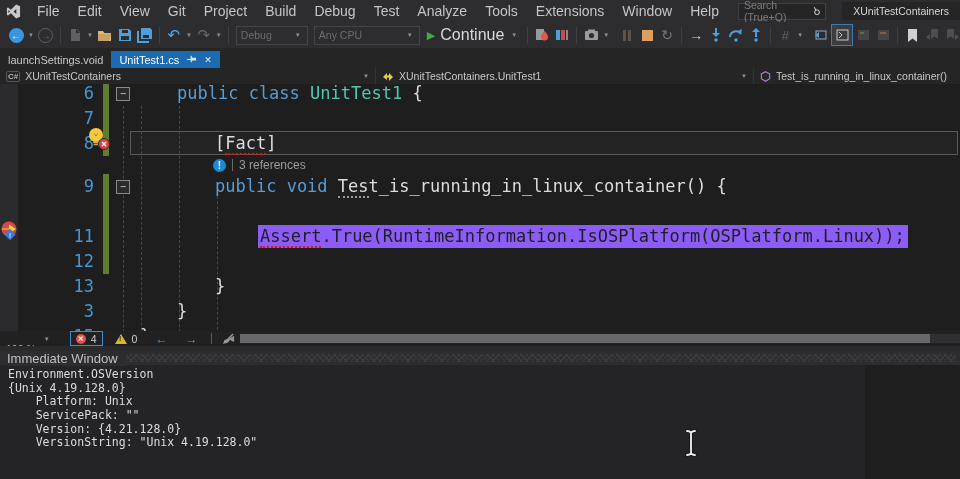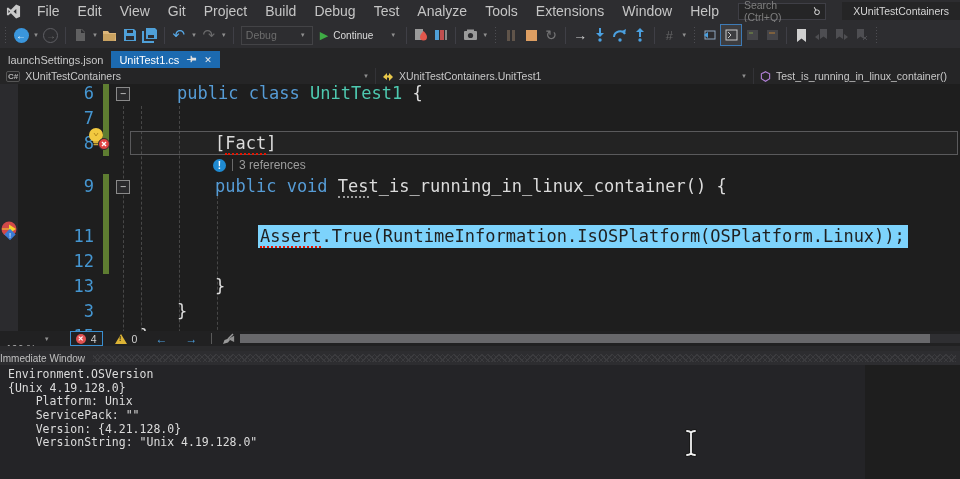--- a/index.html
+++ b/index.html
@@ -20,21 +20,21 @@
   .tsep{width:1px;height:17px;background:#3f3f46;margin:0 4px;flex:none;}
   .tbi{width:20px;height:20px;display:flex;align-items:center;justify-content:center;flex:none;font-size:13px;}
   .chev{font-size:6px;color:#8f8f8f;padding:0 2px;flex:none;}
   .circlebtn{width:15px;height:15px;border-radius:50%;display:flex;align-items:center;justify-content:center;font-size:10px;font-weight:bold;}
   .back{background:#3a96dd;color:#fff;}
   .fwd{border:1px solid #5f5f64;color:#6e6e6e;width:13px;height:13px;}
   .ddl{height:17px;border:1px solid #434346;background:#2d2d30;display:flex;align-items:center;
        justify-content:space-between;font-size:10.5px;color:#6d6d6d;padding:0 4px;margin:0 3px;flex:none;}
   .playbtn{display:flex;align-items:center;margin:0 4px;flex:none;}
   .playbtn .tri{color:#3fab45;font-size:11px;margin-right:5px;}
-  .playbtn .lbl{font-size:10px;color:#dadada;margin-right:15px;}
+  .playbtn .lbl{font-size:16px;color:#dadada;margin-right:5px;}
   .dis{opacity:.55;}
   
   #tabrow{position:absolute;left:0;top:48px;width:960px;height:20px;background:#252526;display:flex;align-items:flex-end;}
   .tab{height:17px;display:flex;align-items:center;padding:0 8px;font-size:11px;color:#c8c8c8;}
   .tab.active{background:#1c6ab0;color:#fff;}
   .tab .pin{width:11px;height:11px;margin-left:7px;}
   .tclose{font-size:9px;color:#eaeaea;margin-left:7px;}
   
   #crumbs{position:absolute;left:0;top:68px;width:960px;height:16px;background:#252526;display:flex;font-size:10.5px;color:#c8c8c8;}
   .crumb{display:flex;align-items:center;border-right:1px solid #333337;padding:0 6px;box-sizing:border-box;}
@@ -50,21 +50,21 @@
   .crow.clens{height:18px;}
   .lnum{position:absolute;left:0;top:0;width:94px;text-align:right;color:#4596d1;
         font-family:"DejaVu Sans Mono",monospace;font-size:17px;line-height:25px;}
   .chg{position:absolute;left:103px;top:0;bottom:0;width:6px;background:#5e7d31;}
   .foldbox{position:absolute;left:116px;top:6px;width:12px;height:12px;border:1px solid #8a8a8a;background:#2a2a2c;
            color:#cccccc;font-size:10px;line-height:11px;text-align:center;font-family:"DejaVu Sans Mono",monospace;}
   .codetxt{position:absolute;top:0;white-space:pre;font-family:"DejaVu Sans Mono",monospace;font-size:17px;line-height:25px;}
   .kw{color:#569cd6;} .type{color:#4ec9b0;} .pl{color:#dcdcdc;} .hl{color:#1f1f1f;}
   .sq{border-bottom:2px dotted #e51400;}
   .dots{border-bottom:2px dotted #9a9a9a;}
-  .stmthl{background:#7dd3fc;padding:1px 3px 2px 2px;}
+  .stmthl{background:#8b5cf6;padding:1px 3px 2px 2px;}
   .crow.current::before{content:"";position:absolute;left:130px;right:2px;top:0;height:24px;
         border:1px solid #5a5a5c;background:rgba(120,120,120,.06);box-sizing:border-box;}
   .clens-in{position:absolute;left:213px;top:0;display:flex;align-items:center;height:18px;}
   .cl-icon{width:13px;height:13px;border-radius:50%;background:#1f8ad2;color:#fff;font-size:10px;font-weight:bold;
            text-align:center;line-height:13px;}
   .cl-sep{width:1px;height:12px;background:#6a6a6a;margin:0 6px;}
   .cl-txt{font-size:12px;color:#9d9d9d;}
   #lightbulb{position:absolute;left:86px;top:42px;}
   #marginicon{position:absolute;left:0;top:137px;}
   
@@ -80,41 +80,41 @@
             border-bottom:10px solid #dcb335;margin-right:5px;}
   .warnicon::after{content:"!";position:absolute;left:-1.5px;top:1px;font-size:7px;font-weight:bold;color:#1e1e1e;}
   .navarr{color:#4ba0e0;font-size:12px;font-weight:bold;margin-left:18px;}
   #stripsep{width:1px;height:11px;background:#5a5a5a;margin:0 10px 0 14px;}
   #hscroll{position:absolute;left:240px;top:3px;width:720px;height:9px;background:#2f2f32;}
   #hthumb{position:absolute;left:0;top:0;width:690px;height:9px;background:#68686b;}
   #scrlarr{position:absolute;left:228px;top:3px;color:#8f8f8f;font-size:8px;line-height:9px;}
   
   #splitter{position:absolute;left:0;top:346px;width:960px;height:5px;background:#2a2a2c;}
   #immhead{position:absolute;left:0;top:351px;width:960px;height:14px;background:#2d2d30;display:flex;align-items:center;}
-  #immhead .t{font-size:10px;color:#c0c0c0;white-space:nowrap;z-index:2;background:#2d2d30;padding-right:8px;}
+  #immhead .t{font-size:13px;color:#c0c0c0;margin-left:7px;white-space:nowrap;z-index:2;background:#2d2d30;padding-right:8px;}
   #immhead .hatch{flex:1;height:8px;margin-right:4px;background:
       repeating-linear-gradient(45deg,#3b3b3e 0 1px,transparent 1px 4px),
       repeating-linear-gradient(-45deg,#3b3b3e 0 1px,transparent 1px 4px);}
   #immediate{position:absolute;left:0;top:365px;width:865px;height:114px;background:#242427;}
   .iline{font-family:"DejaVu Sans Mono",monospace;font-size:11.5px;line-height:11.5px;color:#dcdcdc;white-space:pre;margin:0 0 0 8px;padding-top:2.2px;}
   .iline:first-child{padding-top:4px;}
   #ibeam{position:absolute;left:682px;top:428px;z-index:9;}
 </style>
 </head>
 <body>
 
 <div id="app">
 
   <div id="titlebar">
     <svg id="vslogo" viewBox="0 0 16 16">
       <path fill="#c9c9c9" d="M10.8.6 5.2 6 2.2 3.7 1 4.2v7.6l1.2.5 3-2.3 5.6 5.4L15 13.7V2.3L10.8.6zM2.6 9.7V6.3L4.3 8 2.6 9.7zM11 10.6 8 8l3-2.6v5.2z"></path>
     </svg>
     <div id="menubar"><span class="mitem">File</span><span class="mitem">Edit</span><span class="mitem">View</span><span class="mitem">Git</span><span class="mitem">Project</span><span class="mitem">Build</span><span class="mitem">Debug</span><span class="mitem">Test</span><span class="mitem">Analyze</span><span class="mitem">Tools</span><span class="mitem">Extensions</span><span class="mitem">Window</span><span class="mitem">Help</span></div>
     <div id="searchbox">
-      <span class="ph">Search (Ctrl+Q)</span>
+      <span class="ph">Search (True+Q)</span>
       <span class="mag">☌</span>
     </div>
     <div id="wintitle">XUnitTestContainers</div>
   </div>
 
   <div id="toolbar">
     <span class="grip"></span>
     <span class="tbi">
         <span class="circlebtn back">←</span>
       </span>
@@ -153,20 +153,24 @@
     <span class="tsep"></span>
     <span class="tbi" style="color:#57a9e8;font-size:15px;">↶</span>
     <span class="chev">▼</span>
     <span class="tbi dis" style="color:#9a9a9a;font-size:15px;">↷</span>
     <span class="chev">▼</span>
     <span class="tsep"></span>
     <div class="ddl" style="width:62px;">
       <span>Debug</span>
         <span class="chev">▼</span>
     </div>
+    <div class="ddl" style="width:96px;">
+      <span>Any CPU</span>
+        <span class="chev">▼</span>
+    </div>
     <div class="playbtn">
       <span class="tri">▶</span>
       <span class="lbl">Continue</span>
       <span class="chev">▼</span>
     </div>
     <span class="tsep"></span>
     <span class="tbi">
       <svg width="14" height="14" viewBox="0 0 14 14">
           <rect x="1" y="1" width="8" height="11" fill="#9a9a9a"></rect>
           <path fill="#e2574c" d="M9.5 3c2 2 3.5 3.8 3.5 6a3.5 3.5 0 0 1-7 0c0-2.2 1.7-4 3.5-6z"></path>
@@ -276,21 +280,21 @@
           <path stroke="#6a6a6e" d="M8 7l4 4M12 7l-4 4" fill="none"></path>
         </svg>
     </span>
 
     <span class="grip"></span>
 
   </div>
 
   <div id="tabrow">
       <div class="tab">
-        <span>launchSettings.json</span>
+        <span>launchSettings.void</span>
       </div>
       <div class="tab active">
         <span>UnitTest1.cs</span>
         <svg class="pin" viewBox="0 0 12 12">
           <path d="M7 1v4l2 1v1H6.5v4h-1V7H2V6l2-1V1z" fill="#e0e0e0" transform="rotate(90 6 6)"></path>
         </svg>
         <span class="tclose">✕</span>
       </div>
     </div>
 

